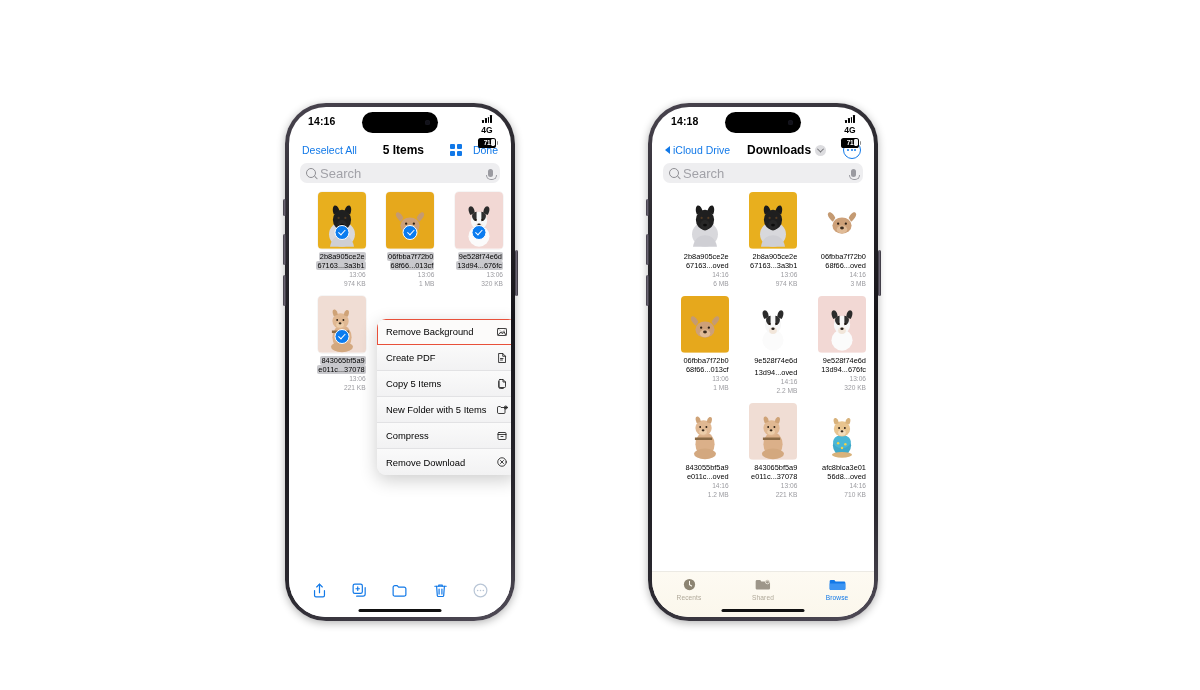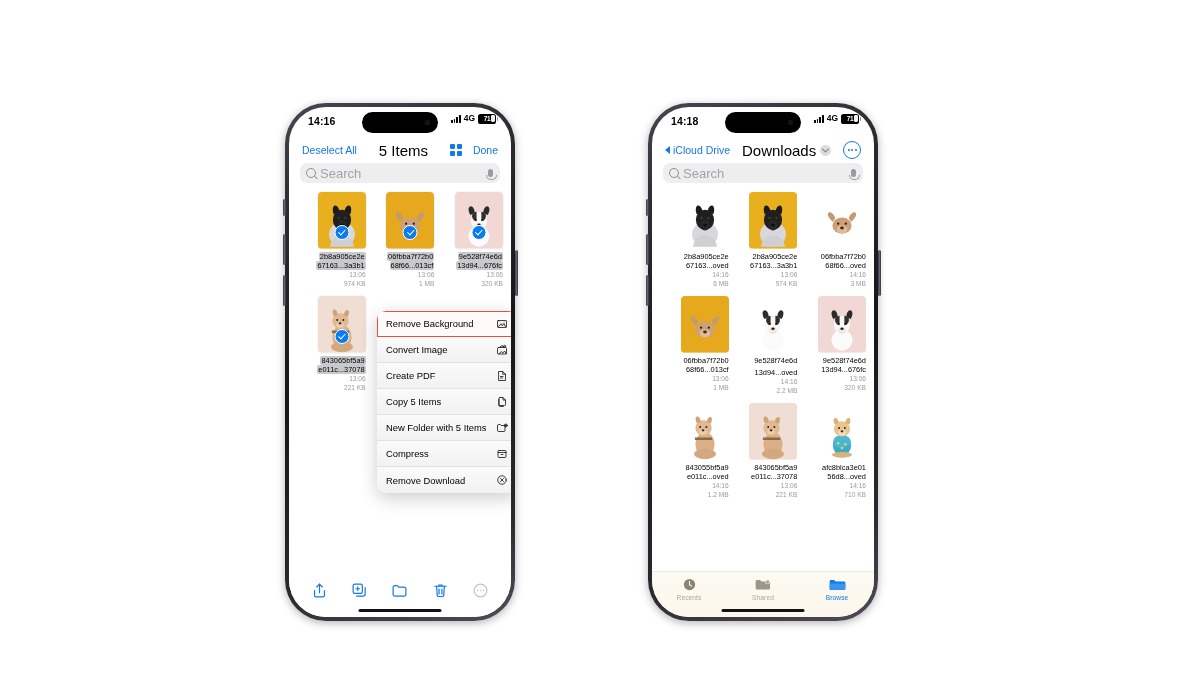--- a/index.html
+++ b/index.html
@@ -39,38 +39,38 @@
   .phone.right .b4{right:-2.5px;top:147px;width:3px;height:46px;}
 
   
   .statusbar{height:30px;position:relative;}
   .sb-time{position:absolute;left:19px;top:8px;font-size:10.5px;font-weight:bold;color:#000;letter-spacing:.1px;}
   .dynamic-island{
     position:absolute;left:50%;transform:translateX(-50%);top:5px;
     width:76px;height:21px;border-radius:11px;background:#000;
   }
   .di-lens{position:absolute;right:8px;top:8px;width:5px;height:5px;border-radius:50%;background:#12121a;box-shadow:inset 0 0 1px #2a2a36;}
-  .sb-right{position:absolute;right:15px;top:7px;display:flex;align-items:center;gap:3px;}
+  .sb-right{position:absolute;right:15px;top:7px;display:flex;align-items:center;gap:3px;flex-direction:column;}
   .bars{display:flex;align-items:flex-end;gap:1px;height:9px;}
   .bars i{display:block;width:1.7px;background:#000;border-radius:.4px;}
   .bars i:nth-child(1){height:3px;}
   .bars i:nth-child(2){height:4.6px;}
   .bars i:nth-child(3){height:6.3px;}
   .bars i:nth-child(4){height:8px;}
   .net{font-size:8.5px;font-weight:bold;color:#000;line-height:9px;}
   .batt{position:relative;width:18px;height:9.5px;border-radius:2.6px;background:#000;display:flex;align-items:center;justify-content:center;}
   .batt:after{content:"";position:absolute;right:-2.4px;top:3px;width:1.8px;height:3.5px;background:#000;border-radius:0 1px 1px 0;opacity:.45;}
   .batt span{font-size:6.4px;font-weight:bold;color:#fff;letter-spacing:-.2px;}
   .batt .fill{position:absolute;right:1.2px;top:1.2px;bottom:1.2px;width:4.2px;background:#fff;border-radius:1.4px;opacity:.95;}
 
   
   .navbar{height:26px;display:flex;align-items:center;justify-content:space-between;padding:0 13px;box-sizing:border-box;}
   .nav-link{font-size:10.5px;color:#1a7 aff;}
   .blue{color:#1279e8;}
-  .nav-title{font-size:15px;font-weight:normal;color:#000;}
+  .nav-title{font-size:12px;font-weight:bold;color:#000;}
   .nav-left,.nav-rightgrp{display:flex;align-items:center;gap:3px;}
   .grid-icon{display:grid;grid-template-columns:5px 5px;grid-template-rows:5px 5px;gap:2px;}
   .grid-icon i{display:block;background:#1279e8;border-radius:1px;}
 
   .chev-back{width:0;height:0;border-top:4.2px solid transparent;border-bottom:4.2px solid transparent;border-right:5px solid #1279e8;}
   .chev-dn{width:11px;height:11px;border-radius:50%;background:#dcdcdf;display:flex;align-items:center;justify-content:center;}
   .chev-dn:after{content:"";display:block;width:4px;height:4px;border-right:1.3px solid #6e6e73;border-bottom:1.3px solid #6e6e73;transform:rotate(45deg) translate(-1px,-1px);}
   .ellipsis-circle{
     width:16px;height:16px;border-radius:50%;border:1.3px solid #1279e8;
     display:flex;align-items:center;justify-content:center;gap:1.5px;
@@ -105,21 +105,21 @@
     max-width:66px;word-break:break-all;
   }
   .fname.sel{background:#c9c9cd;border-radius:2px;padding:0 1px;}
   .fmeta{font-size:6.6px;color:#9b9ba0;line-height:9px;text-align:center;}
 
   
   .art{position:absolute;inset:0;}
 
   
   .ctxmenu{
-    position:absolute;left:88px;top:204px;width:140px;
+    position:absolute;left:88px;top:212px;width:140px;
     background:#f6f6f6;border-radius:9px;overflow:hidden;
     box-shadow:0 5px 18px rgba(0,0,0,.20);
     z-index:40;
   }
   .mi{
     height:26px;display:flex;align-items:center;justify-content:space-between;
     padding:0 9px;box-sizing:border-box;border-bottom:.7px solid #e2e2e4;
     background:linear-gradient(180deg,#fafafa,#f2f2f3);
   }
   .mi:last-child{border-bottom:none;}
@@ -304,31 +304,20 @@
         </div>
 
       <div class="ctxmenu" id="ctx-menu">
   <div class="mi hl">
     <span class="mi-label">Remove Background</span>
     <span class="mi-ic">
               <svg viewBox="0 0 24 24">
                 <rect x="3" y="5" width="18" height="14" rx="1.6" fill="none" stroke="currentColor" stroke-width="1.6" stroke-linecap="round" stroke-linejoin="round"></rect>
                 <path d="M5 17l4.5-5 3 3.4L16 11l3 6" fill="none" stroke="currentColor" stroke-width="1.6" stroke-linecap="round" stroke-linejoin="round"></path>
                 <path d="M3 5l18 14M21 5L3 19" stroke="currentColor" stroke-width=".9" opacity=".55" fill="none"></path>
-              </svg>
-            </span>
-  </div>
-  <div class="mi ">
-    <span class="mi-label">Convert Image</span>
-    <span class="mi-ic">
-              <svg viewBox="0 0 24 24">
-                <rect x="3" y="7" width="18" height="13" rx="2" fill="none" stroke="currentColor" stroke-width="1.6" stroke-linecap="round" stroke-linejoin="round"></rect>
-                <path d="M6 20l4.5-5 3 3.4L17 14l4 6" fill="none" stroke="currentColor" stroke-width="1.6" stroke-linecap="round" stroke-linejoin="round"></path>
-                <path d="M8 7l1.6-3h5L16 7" fill="none" stroke="currentColor" stroke-width="1.6" stroke-linecap="round" stroke-linejoin="round"></path>
-                <path d="M14 4.4h5.5M17.4 2.4l2.2 2-2.2 2" fill="none" stroke="currentColor" stroke-width="1.6" stroke-linecap="round" stroke-linejoin="round"></path>
               </svg>
             </span>
   </div>
   <div class="mi ">
     <span class="mi-label">Create PDF</span>
     <span class="mi-ic">
               <svg viewBox="0 0 24 24">
                 <path d="M6 3h7.5L19 8.5V21H6z" fill="none" stroke="currentColor" stroke-width="1.6" stroke-linecap="round" stroke-linejoin="round"></path>
                 <path d="M13.5 3v5.5H19" fill="none" stroke="currentColor" stroke-width="1.6" stroke-linecap="round" stroke-linejoin="round"></path>
                 <path d="M9 13h5M9 16h4" fill="none" stroke="currentColor" stroke-width="1.6" stroke-linecap="round" stroke-linejoin="round"></path>

